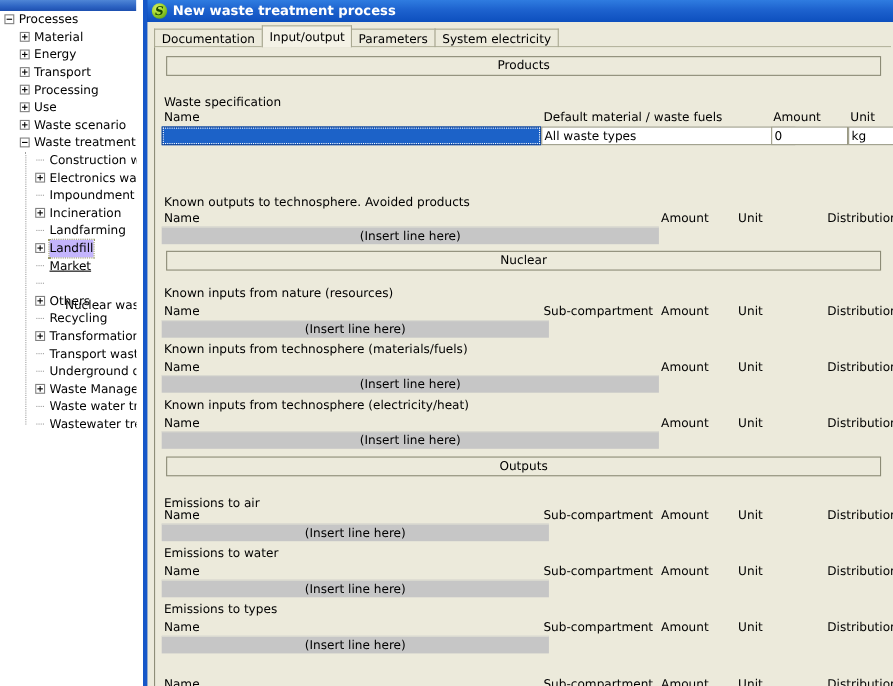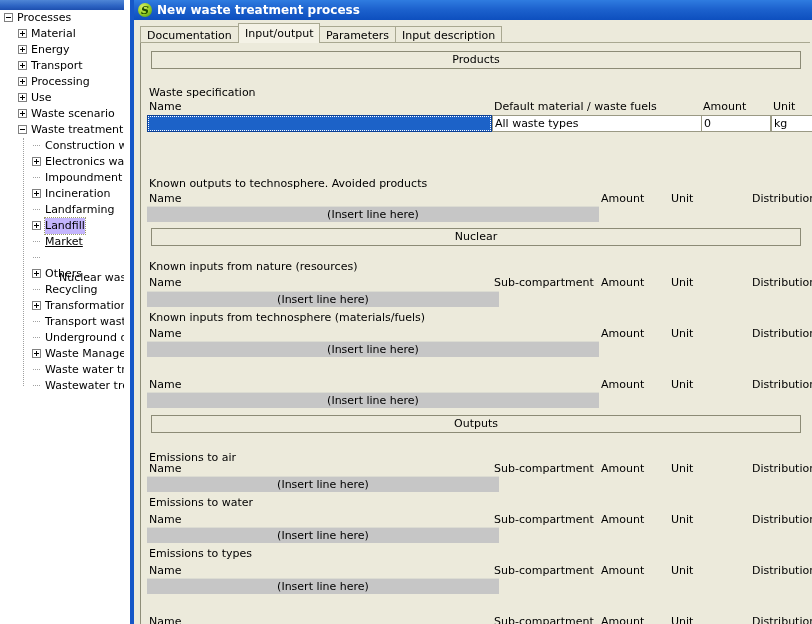--- a/index.html
+++ b/index.html
@@ -236,21 +236,21 @@
       <div id="app-icon">S</div>
       <div id="title-text">New waste treatment process</div>
     </div>
 
     <div id="client">
 
       <div id="tabs">
           <div class="tab" style="left: 0px;"><span>Documentation</span></div>
           <div class="tab active" style="left: 98px;"><span>Input/output</span></div>
           <div class="tab" style="left: 179px;"><span>Parameters</span></div>
-          <div class="tab" style="left: 255px;"><span>Input description</span></div>
+          <div class="tab" style="left: 255px;"><span>System electricity</span></div>
         </div>
       <div id="tabstrip-line"></div>
 
       <div id="body">
 
         <div class="sec-header" style="top:8px">Products</div>
 
         <div class="grp-title" style="top:43px">Waste specification</div>
 
         <div class="col" style="left:8px;top:57px">Name</div>
@@ -280,20 +280,21 @@
         <div class="col" style="left:611px;top:233px">Distribution</div>
         <div class="insert-bar" style="left:6px;top:248px;width:352px">(Insert line here)</div>
 
         <div class="grp-title" style="top:268px">Known inputs from technosphere (materials/fuels)</div>
         <div class="col" style="left:8px;top:284px">Name</div>
         <div class="col" style="left:460px;top:284px">Amount</div>
         <div class="col" style="left:530px;top:284px">Unit</div>
         <div class="col" style="left:611px;top:284px">Distribution</div>
         <div class="insert-bar" style="left:6px;top:298px;width:452px">(Insert line here)</div>
 
+        <div class="grp-title" style="top:319px">Known inputs from technosphere (electricity/heat)</div>
         <div class="col" style="left:8px;top:335px">Name</div>
         <div class="col" style="left:460px;top:335px">Amount</div>
         <div class="col" style="left:530px;top:335px">Unit</div>
         <div class="col" style="left:611px;top:335px">Distribution</div>
         <div class="insert-bar" style="left:6px;top:349px;width:452px">(Insert line here)</div>
 
         <div class="sec-header" style="top:372px">Outputs</div>
 
         <div class="grp-title" style="top:408px">Emissions to air</div>
         <div class="col" style="left:8px;top:419px">Name</div>

